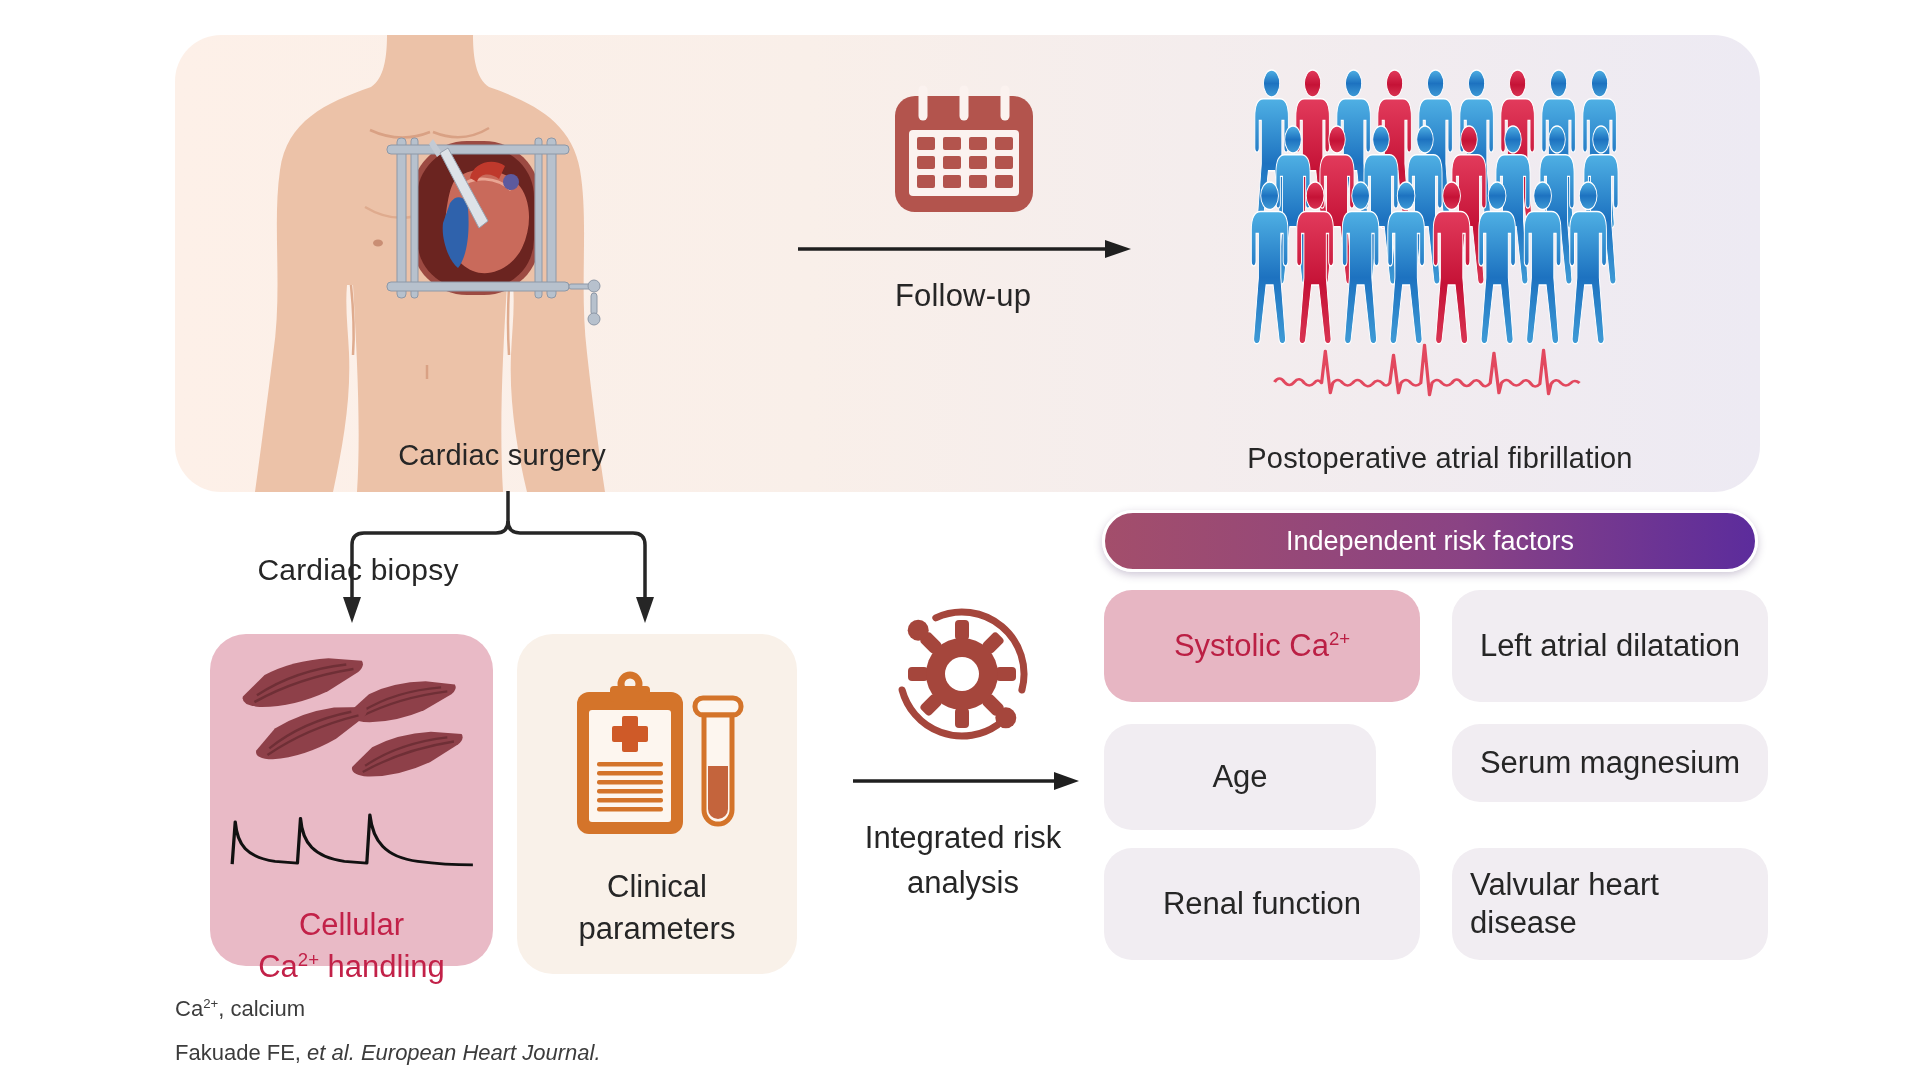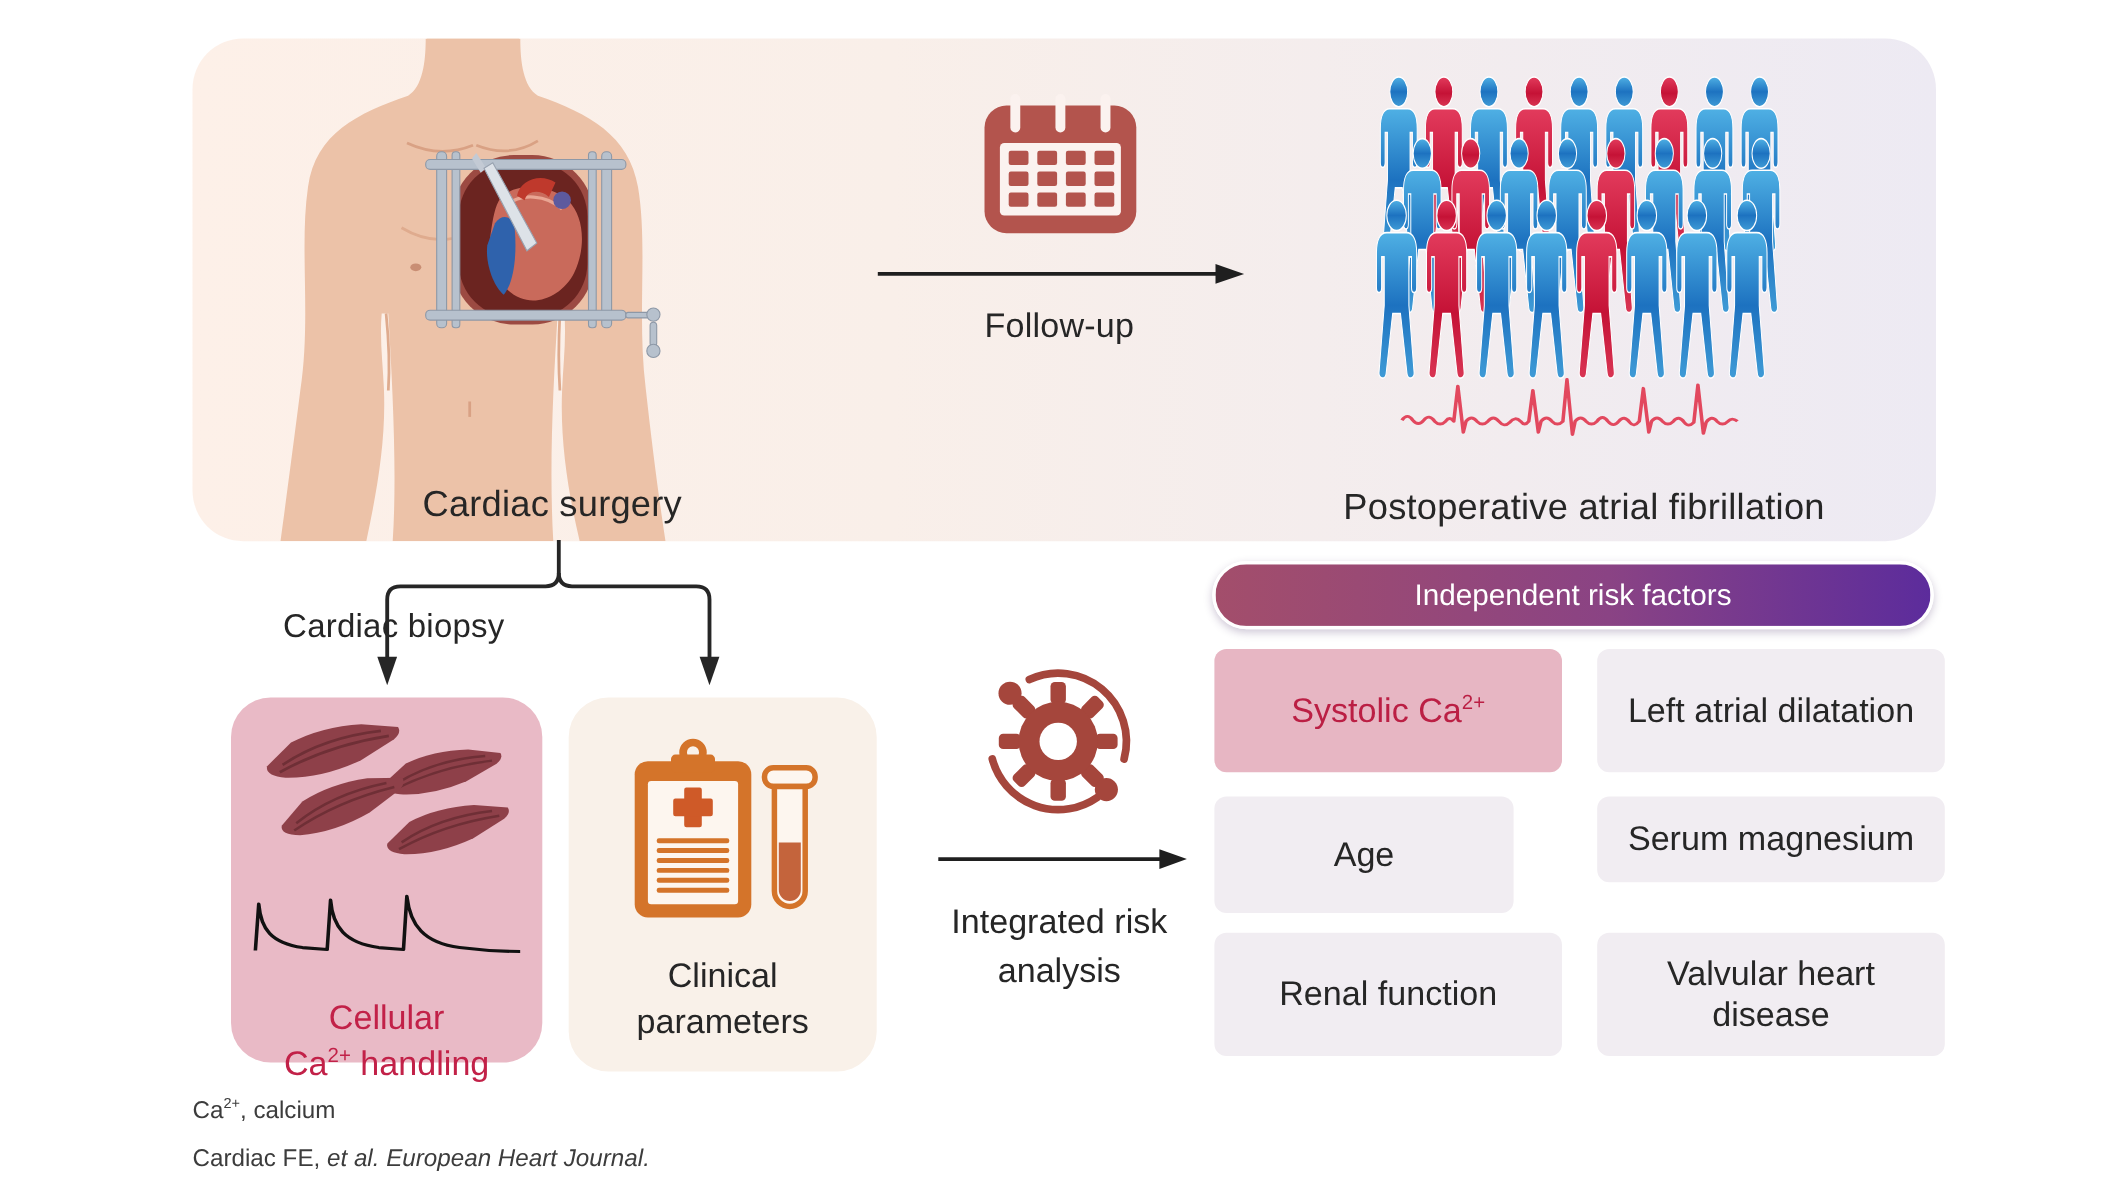--- a/index.html
+++ b/index.html
@@ -7,37 +7,37 @@
               font-family:"Liberation Sans", sans-serif; color:#262626; }
   #canvas { position:relative; width:1920px; height:1080px; background:#ffffff; }
 
   .abs { position:absolute; }
 
   
   .top-panel { left:175px; top:35px; width:1585px; height:457px; border-radius:46px;
                background:linear-gradient(90deg,#fdf0e8 0%,#f9efe9 40%,#edeaf3 100%);
                overflow:hidden; }
 
-  .fig-label { font-size:33px; letter-spacing:.2px; color:#262626; white-space:nowrap; }
+  .fig-label { font-size:29px; letter-spacing:.2px; color:#262626; white-space:nowrap; }
   .center-label { transform:translateX(-50%); text-align:center; }
 
   
   .pink-box { left:210px; top:634px; width:283px; height:332px; border-radius:36px; background:#e9bac6; }
   .cream-box { left:517px; top:634px; width:280px; height:340px; border-radius:36px; background:#f9f1e9; }
   .box-caption { position:absolute; left:0; width:100%; text-align:center; font-size:31px; line-height:42px; }
   .crimson { color:#c22148;margin-top:38px; }
 
   
   .risk-pill { left:1102px; top:510px; width:656px; height:62px; border-radius:32px;
                background:linear-gradient(90deg,#a34e6b 0%,#8a4384 55%,#5c2c9c 100%);
                border:3px solid #ffffff; box-shadow:0 3px 8px rgba(60,30,90,.25);
                display:flex; align-items:center; justify-content:center;
                color:#ffffff; font-size:27px; }
-  .risk-box { border-radius:11px; background:#f1edf2; display:flex; align-items:center;
-              justify-content:center; text-align:center; font-size:31px; line-height:38px;
+  .risk-box { border-radius:28px; background:#f1edf2; display:flex; align-items:center;
+              justify-content:center; text-align:left; font-size:31px; line-height:38px;
               padding:12px 18px; color:#262626; }
   .risk-box.hl { background:#e7b6c3; color:#bb1f44; }
   sup { font-size:.6em; vertical-align:super; line-height:0; }
 
   
   .footnote { left:175px; font-size:22px; color:#3c3c3c; }
   .footnote i { font-style:italic; }
 
   svg { display:block; }
 </style>
@@ -298,16 +298,16 @@
   <div class="abs risk-box" style="left:1452px; top:590px; width:316px; height:112px;">Left atrial dilatation</div>
   <div class="abs risk-box" style="left:1104px; top:724px; width:272px; height:106px;">Age</div>
   <div class="abs risk-box" style="left:1452px; top:724px; width:316px; height:78px;">Serum magnesium</div>
   <div class="abs risk-box" style="left:1104px; top:848px; width:316px; height:112px;">Renal function</div>
   <div class="abs risk-box" style="left:1452px; top:848px; width:316px; height:112px;">Valvular heart disease</div>
 
   <div class="abs footnote" style="top:996px;">
     <span>Ca</span><sup>2+</sup><span>, calcium</span>
   </div>
   <div class="abs footnote" style="top:1040px;">
-    <span>Cardiac FE, </span><i>et al. </i><i>European Heart Journal.</i>
+    <span>Fakuade FE, </span><i>et al. </i><i>European Heart Journal.</i>
   </div>
 
 </div>
 
 </body></html>

